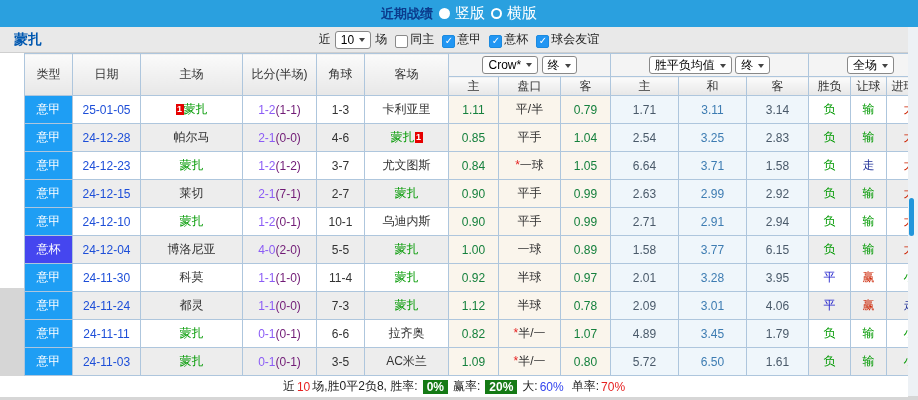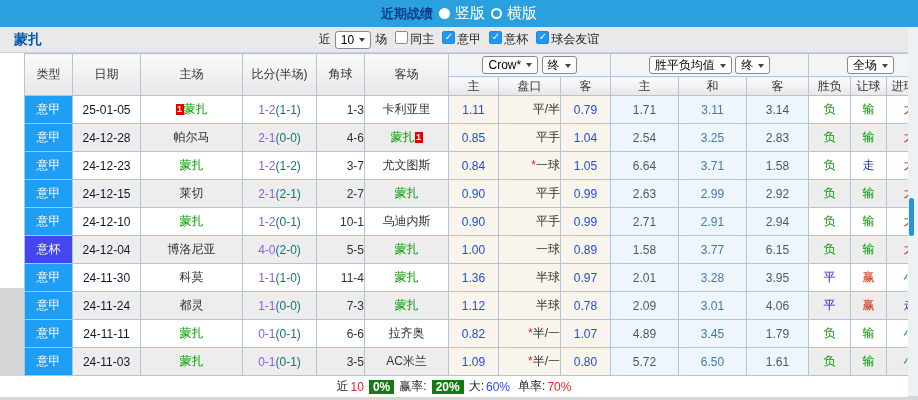--- a/index.html
+++ b/index.html
@@ -16,44 +16,44 @@
   .radio.off { border:2px solid #fff; background:transparent; }
   .radio-label { color:#fff; font-size:15px; }
 
   
   .filterbar { height:26px; background:#e9e9e9; display:flex; align-items:center; position:relative; border-bottom:1px solid #cfcfcf; }
   .team-title { position:absolute; left:14px; color:#0058b0; font-weight:bold; font-size:14px; }
   .filters { margin:0 auto; display:flex; align-items:center; gap:4px; font-size:12px; color:#222; }
   .cb { width:13px; height:13px; border:1px solid #8a8a8a; border-radius:2px; background:#fff; display:inline-block; position:relative; vertical-align:-2px; }
   .cb.checked { background:#2196f3; border-color:#1b8ae0; }
   .cb.checked::after { content:'✓'; position:absolute; left:1.5px; top:-1.5px; color:#fff; font-size:10px; font-weight:bold; }
-  .cb-group { display:flex; align-items:flex-start; gap:2px; margin-left:4px; }
+  .cb-group { display:flex; align-items:flex-end; gap:2px; margin-left:4px; }
 
   
   .sel { display:inline-flex; align-items:center; gap:5px; background:#fff; border:1px solid #898989; border-radius:3px; padding:1px 5px; height:18px; font-size:12px; color:#000; cursor:default; }
   .sel::after { content:''; border-left:3.5px solid transparent; border-right:3.5px solid transparent; border-top:4px solid #444; margin-top:1px; }
 
   
   table { border-collapse:collapse; table-layout:fixed; width:908px; font-size:12px;margin-left:24px; }
   th, td { border:1px solid #aec6dd; text-align:center; overflow:hidden; white-space:nowrap; }
   thead th { background:linear-gradient(#fbfbfb,#e7e7e7); font-weight:normal; color:#333; }
   thead tr.h1 { height:23px; } thead tr.h2 { height:19px; }
   thead th.sel-cell { background:#f4f4f4; }
   tbody tr { height:28px; }
   tbody tr.r-odd  td { background:#fff; }
   tbody tr.r-even td { background:#ededed; }
   tbody td.col-type { color:#fff; }
   tbody tr.r-odd td.lg,  tbody tr.r-even td.lg  { background:#1e9ef4; }
   tbody tr.r-odd td.cup, tbody tr.r-even td.cup { background:#4546ef; }
   tbody tr.r-odd td.bg-odds, tbody tr.r-even td.bg-odds { background:#faf5ec; }
   tbody tr.r-odd td.bg-avg,  tbody tr.r-even td.bg-avg  { background:#eff6fb; }
-  .c-date { color:#0f172a; } .c-dark { color:#333;text-align:right; } .c-odds { color:#1d4ed8; }
+  .c-date { color:#1d4ed8; } .c-dark { color:#333; } .c-odds { color:#15803d; }
   .c-avg { color:#4a5a6a; } .c-avgdraw { color:#3d7cb2; }
   .team { color:#333; } .team.focus { color:#009900; }
-  .ft { color:#8b5cf6; } .ht { color:#0f766e; }
+  .ft { color:#8b5cf6; } .ht { color:#701a75; }
   .star { color:#e62222; }
   .rc { display:inline-block; background:#e60000; color:#fff; font-size:9px; font-weight:bold; line-height:11px; min-width:8px; padding:0 1px; vertical-align:1px; }
   .c-green { color:#009900; } .c-red { color:#cc2200; } .c-blue { color:#2222cc; } .c-navy { color:#223399; }
 
   
   .footer { width:908px; height:21px; background:#fff; display:flex; align-items:center; justify-content:center; font-size:12px; color:#222; gap:2px; }
   .pct-badge { background:#157a15; color:#fff; font-weight:bold; padding:0 4px; margin:0 3px; }
   .f-red { color:#e62222; } .f-blue { color:#3344ee; }
   .bottom-strip { width:918px; height:4px; background:#d6d6d6; }
 
@@ -214,21 +214,21 @@
           <td class="bg-avg c-avgdraw">3.71</td>
           <td class="bg-avg c-avg">1.58</td>
           <td class="c-green">负</td>
           <td class="c-navy">走</td>
           <td class="c-red">大</td>
         </tr>
         <tr class="r-even">
           <td class="col-type lg">意甲</td>
           <td class="c-date">24-12-15</td>
           <td><span class="team">莱切</span></td>
-          <td><span class="ft">2-1</span><span class="ht">(2-1)</span></td>
+          <td><span class="ft">2-1</span><span class="ht">(7-1)</span></td>
           <td class="c-dark">2-7</td>
           <td><span class="team focus">蒙扎</span></td>
           <td class="bg-odds c-odds">0.90</td>
           <td class="bg-odds c-dark"><span>平手</span></td>
           <td class="bg-odds c-odds">0.99</td>
           <td class="bg-avg c-avg">2.63</td>
           <td class="bg-avg c-avgdraw">2.99</td>
           <td class="bg-avg c-avg">2.92</td>
           <td class="c-green">负</td>
           <td class="c-green">输</td>
@@ -268,21 +268,21 @@
           <td class="c-green">输</td>
           <td class="c-red">大</td>
         </tr>
         <tr class="r-odd">
           <td class="col-type lg">意甲</td>
           <td class="c-date">24-11-30</td>
           <td><span class="team">科莫</span></td>
           <td><span class="ft">1-1</span><span class="ht">(1-0)</span></td>
           <td class="c-dark">11-4</td>
           <td><span class="team focus">蒙扎</span></td>
-          <td class="bg-odds c-odds">1.36</td>
+          <td class="bg-odds c-odds">0.92</td>
           <td class="bg-odds c-dark"><span>半球</span></td>
           <td class="bg-odds c-odds">0.97</td>
           <td class="bg-avg c-avg">2.01</td>
           <td class="bg-avg c-avgdraw">3.28</td>
           <td class="bg-avg c-avg">3.95</td>
           <td class="c-blue">平</td>
           <td class="c-red">赢</td>
           <td class="c-green">小</td>
         </tr>
         <tr class="r-even">
@@ -335,20 +335,21 @@
           <td class="c-green">负</td>
           <td class="c-green">输</td>
           <td class="c-green">小</td>
         </tr>
       </tbody>
   </table>
 
   <div class="footer">
     <span>近</span>
       <span class="f-red">10</span>
+      <span>场,胜0平2负8, 胜率:</span>
     <span class="pct-badge">0%</span>
     <span>赢率:</span>
     <span class="pct-badge">20%</span>
     <span>大:</span>
       <span class="f-blue">60%</span>
     <span style="width:4px"></span>
     <span>单率:</span>
       <span class="f-red">70%</span>
   </div>
   <div class="bottom-strip"></div>

